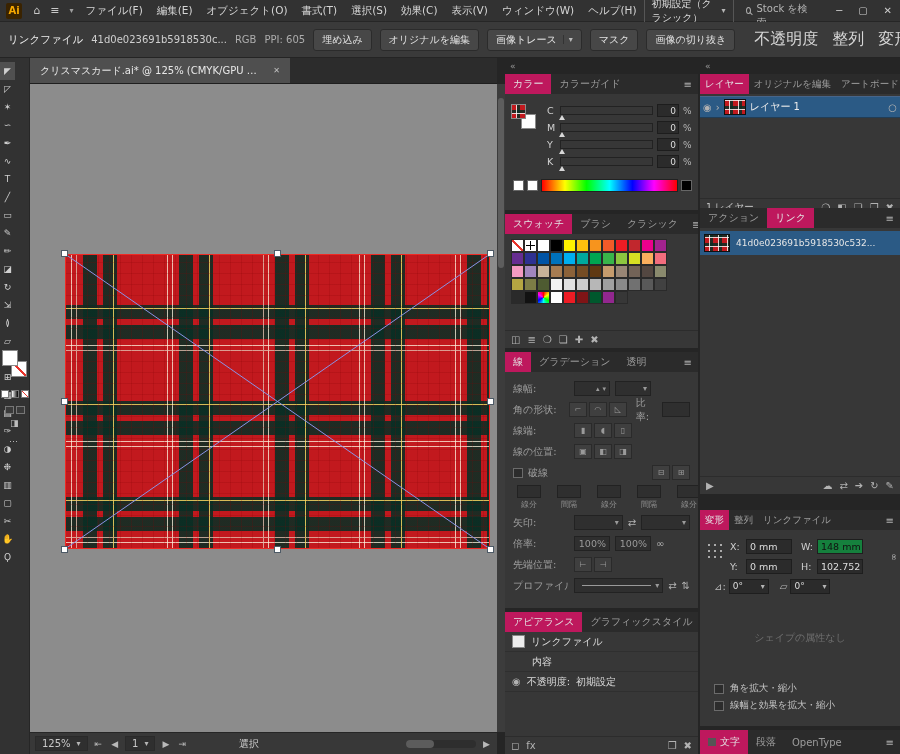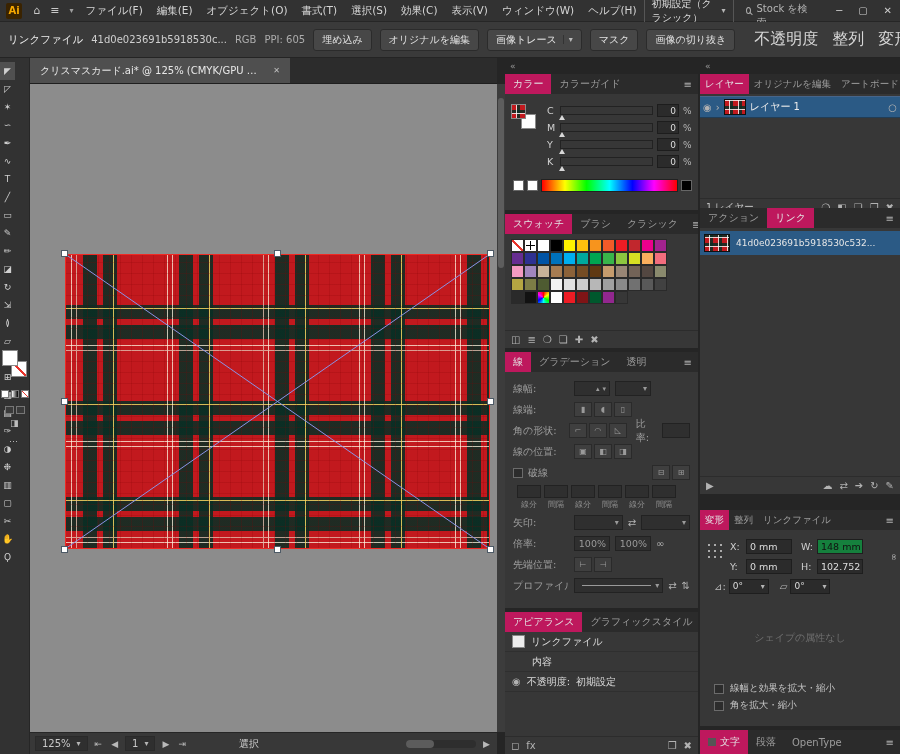--- a/index.html
+++ b/index.html
@@ -105,21 +105,21 @@
  repeating-linear-gradient(90deg,rgba(9,46,36,0) 0 5px,rgba(9,46,36,.85) 5px 8px,rgba(9,46,36,0) 8px 9px),
  repeating-linear-gradient(0deg,rgba(9,46,36,0) 0 5px,rgba(9,46,36,.85) 5px 8px,rgba(9,46,36,0) 8px 9px)}
 
 .sbody{padding:6px 8px 0 8px;font-size:10px;color:#9e9e9e}
 .srow{display:flex;align-items:center;gap:5px;height:21px}
 .slab{width:56px;white-space:nowrap;overflow:hidden}
 .sfield{background:#2f2f2f;border:1px solid #222;height:15px;min-width:36px;display:flex;align-items:center;justify-content:flex-end;gap:3px;padding:0 3px;color:#9a9a9a;font-size:9.5px}
 .sdd{background:#2f2f2f;border:1px solid #222;height:15px;min-width:36px;display:flex;align-items:center;justify-content:space-between;padding:0 3px;color:#9a9a9a;font-size:8px}
 .sbtn{width:18px;height:15px;background:#3f3f3f;border:1px solid #2a2a2a;display:flex;align-items:center;justify-content:center;font-size:8px;color:#9a9a9a}
 .cbx{width:10px;height:10px;background:#2c2c2c;border:1px solid #6b6b6b;display:inline-block}
-.dcols{display:flex;gap:3px;padding:2px 0 2px 4px}
+.dcols{display:flex;gap:16px;padding:2px 0 2px 4px}
 .dcol{display:flex;flex-direction:column;align-items:center;gap:1px}
 .dfield{width:24px;height:13px;background:#2f2f2f;border:1px solid #222}
 .dlab{font-size:8px;color:#8f8f8f;white-space:nowrap}
 .profline{flex:1;height:1px;background:#9a9a9a;margin:0 4px}
 
 .arow{display:flex;align-items:center;gap:6px;height:20px;border-bottom:1px solid #2f2f2f;padding:0 7px;font-size:10px;color:#dcdcdc}
 .athumb{width:13px;height:13px;background:#ededed;border:1px solid #888}
 .indent{width:14px}
 
 .lrow{display:flex;align-items:center;gap:4px;height:22px;background:#2b5a85;color:#ececec;font-size:10px;padding:0 3px;border-top:1px solid #47658a;border-bottom:1px solid #203d57;margin-top:2px}
@@ -449,36 +449,36 @@
         <span class="sfield">
             <span style="font-size:7px">▴</span>
             <span style="font-size:7px">▾</span>
           </span>
         <span class="sdd">
             <span></span>
             <span>▾</span>
           </span>
       </div>
       <div class="srow">
+        <span class="slab">角の形状:</span>
+        <span style="display:flex;gap:2px">
+            <span class="sbtn">⌐</span>
+            <span class="sbtn">◠</span>
+            <span class="sbtn">◺</span>
+          </span>
+        <span style="margin-left:4px">比率:</span>
+        <span class="sfield" style="min-width:28px"></span>
+      </div>
+      <div class="srow">
         <span class="slab">線端:</span>
         <span style="display:flex;gap:2px">
             <span class="sbtn">▮</span>
             <span class="sbtn">◖</span>
             <span class="sbtn">▯</span>
           </span>
-      </div>
-      <div class="srow">
-        <span class="slab">角の形状:</span>
-        <span style="display:flex;gap:2px">
-            <span class="sbtn">⌐</span>
-            <span class="sbtn">◠</span>
-            <span class="sbtn">◺</span>
-          </span>
-        <span style="margin-left:4px">比率:</span>
-        <span class="sfield" style="min-width:28px"></span>
       </div>
       <div class="srow">
         <span class="slab">線の位置:</span>
         <span style="display:flex;gap:2px">
             <span class="sbtn">▣</span>
             <span class="sbtn">◧</span>
             <span class="sbtn">◨</span>
           </span>
       </div>
       <div class="srow">
@@ -671,25 +671,25 @@
           </span>
         <span class="ticon" style="margin-left:8px">▱</span>
         <span class="tdd">
             <span>0°</span>
             <span class="ddg">▾</span>
           </span>
       </div>
       <div class="shapenote">シェイプの属性なし</div>
       <div class="cbrow">
         <span class="cbx"></span>
-        <span>線幅と効果を拡大・縮小</span>
+        <span>角を拡大・縮小</span>
       </div>
       <div class="cbrow">
         <span class="cbx"></span>
-        <span>角を拡大・縮小</span>
+        <span>線幅と効果を拡大・縮小</span>
       </div>
     </div>
   </div>
 
   <div class="charbar" style="top:672px;height:24px">
     <div class="ptabs" style="height:24px">
       <span class="ptab active">
           <span class="tabicon"></span>
           <span>文字</span>
         </span>

